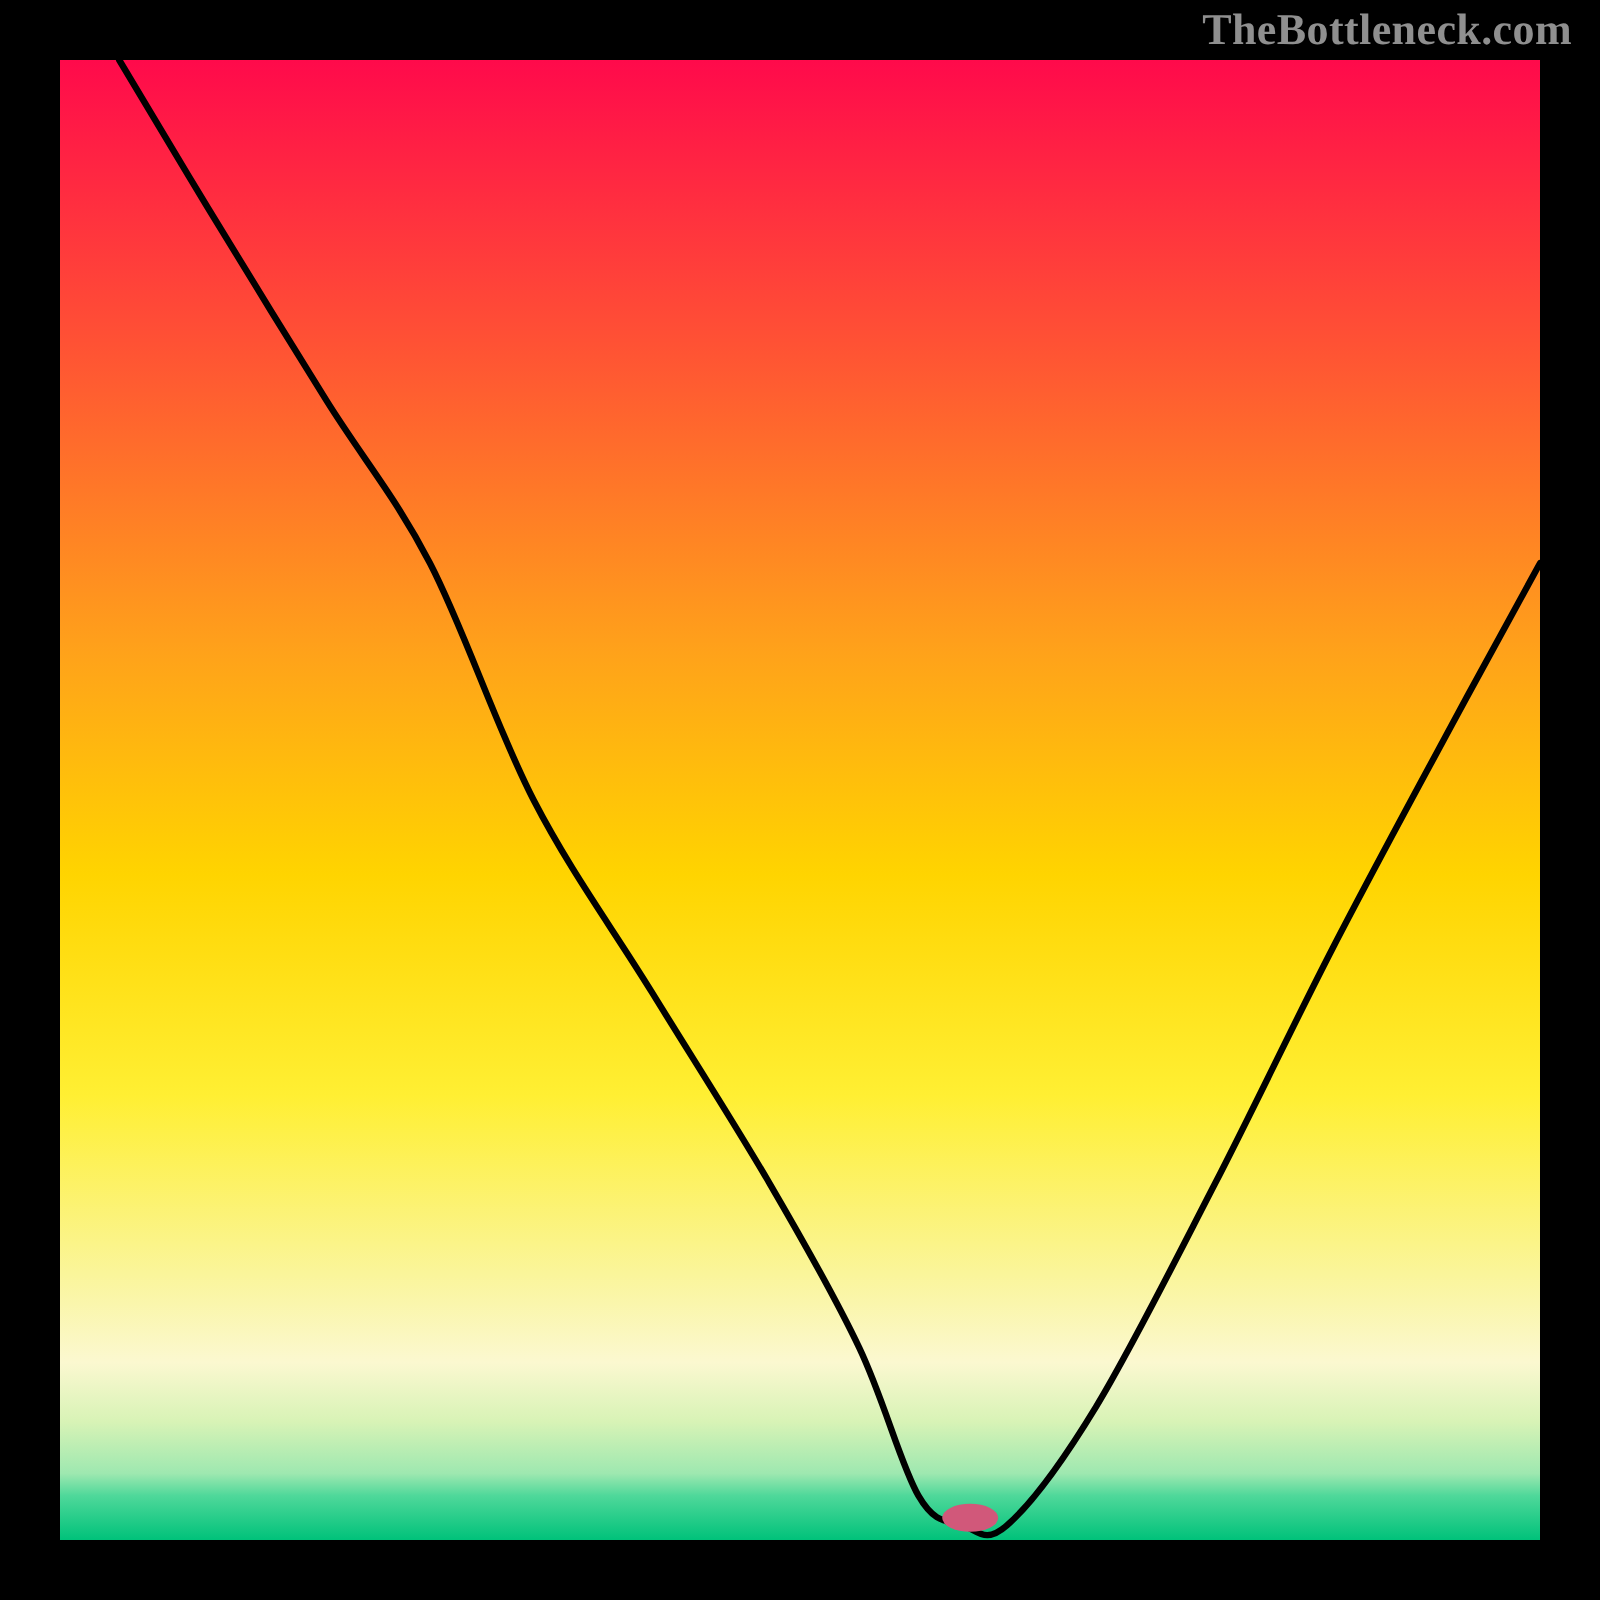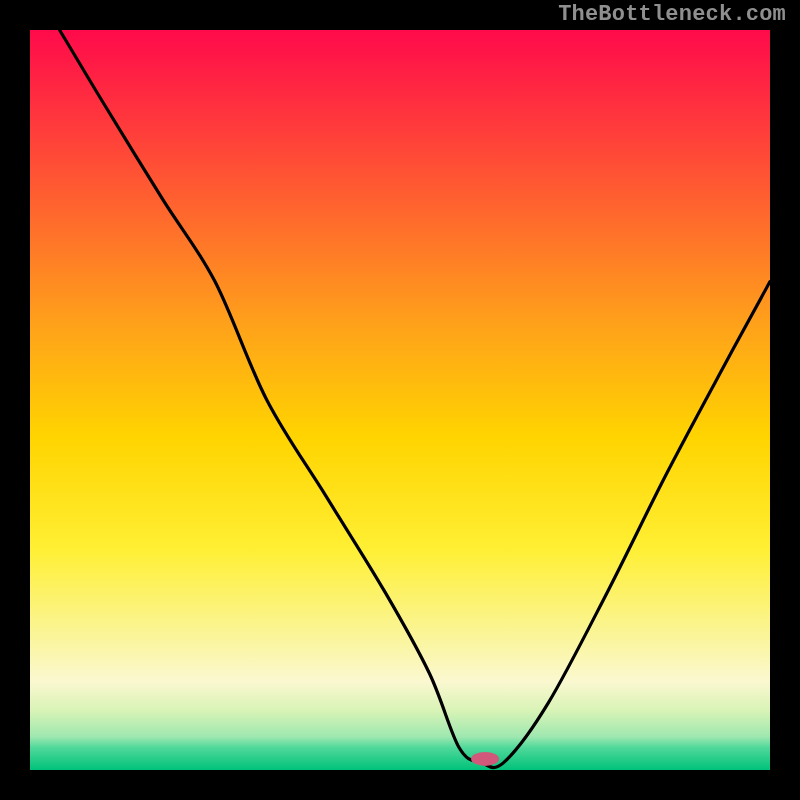--- a/index.html
+++ b/index.html
@@ -18,21 +18,21 @@
   }
   svg {
     position: absolute;
     top: 0;
     left: 0;
   }
   .watermark {
     position: absolute;
     top: 2px;
     right: 14px;
-    font-family: Liberation Mono, monospace;
+    font-family: Liberation Serif, serif;
     font-size: 22px;
     font-weight: bold;
     color: #8f8f8f;
     letter-spacing: 0.2px;
   }
 </style>
 </head>
 <body>
 
 <div class="frame">

